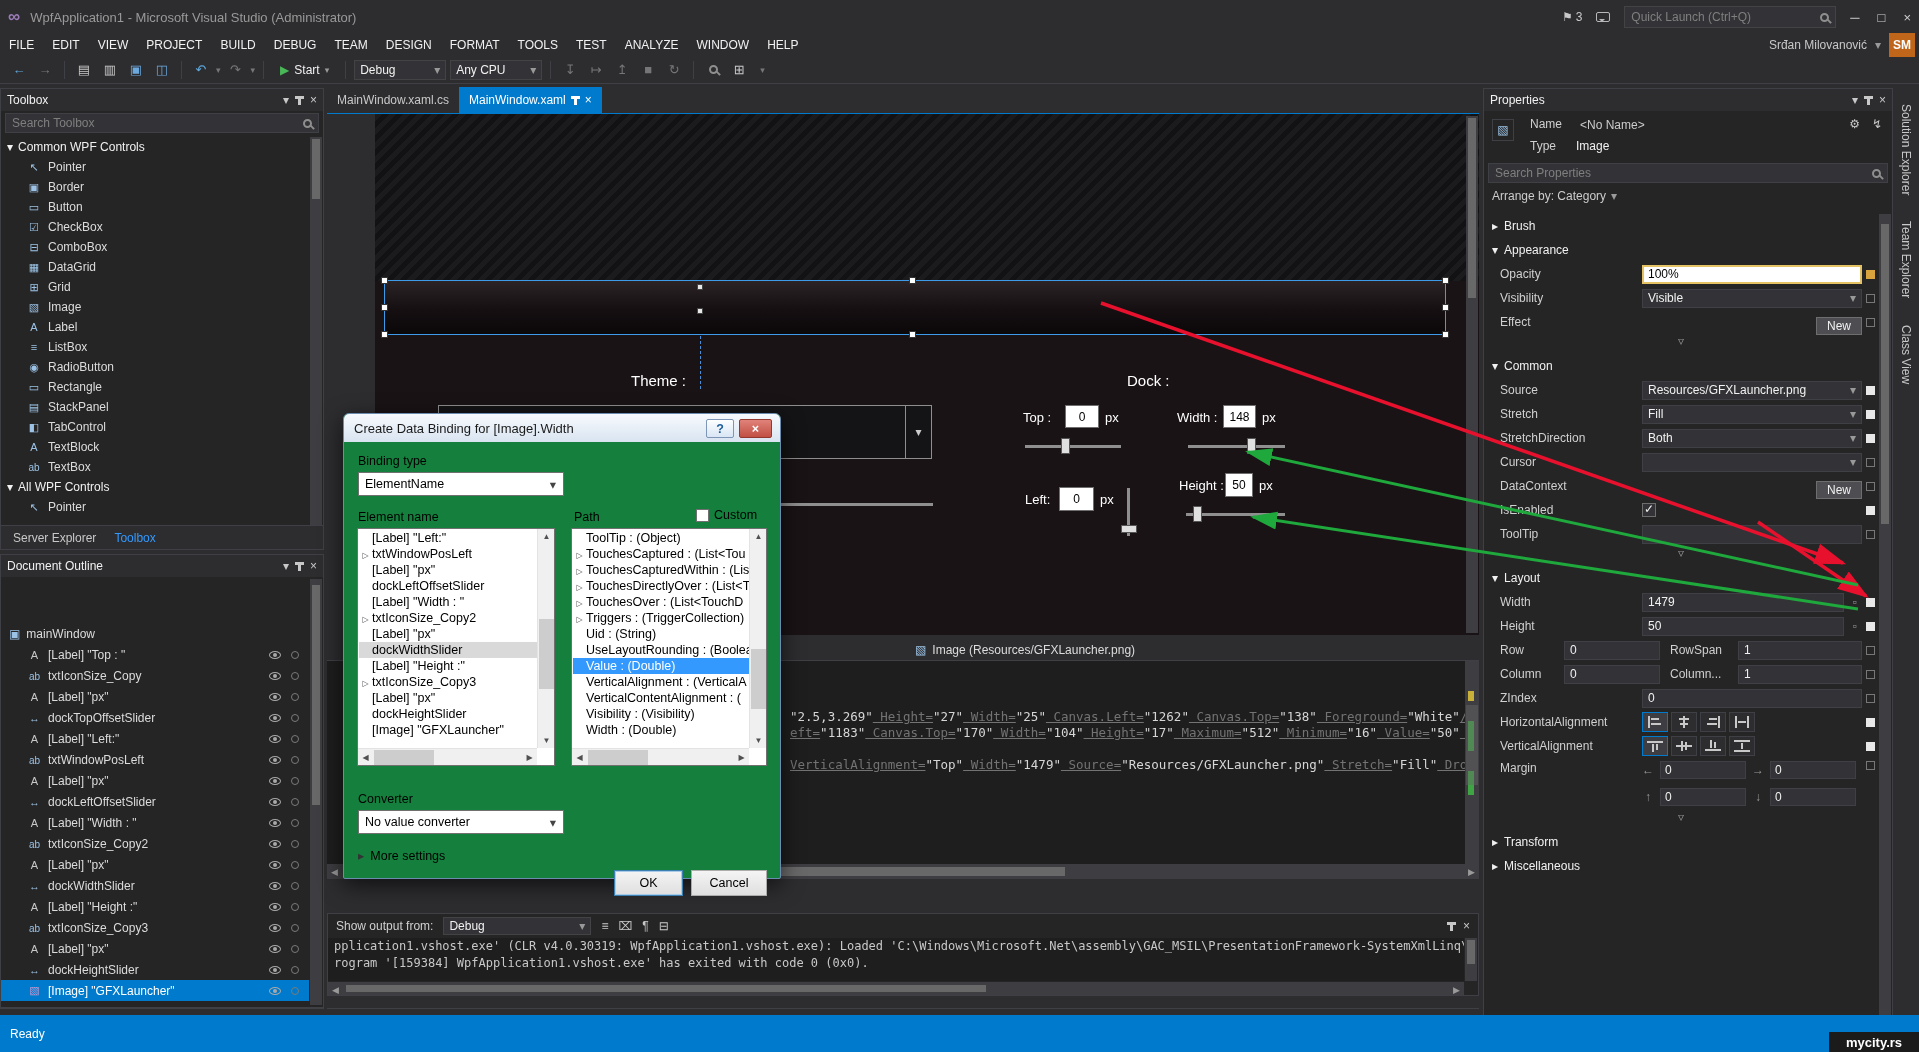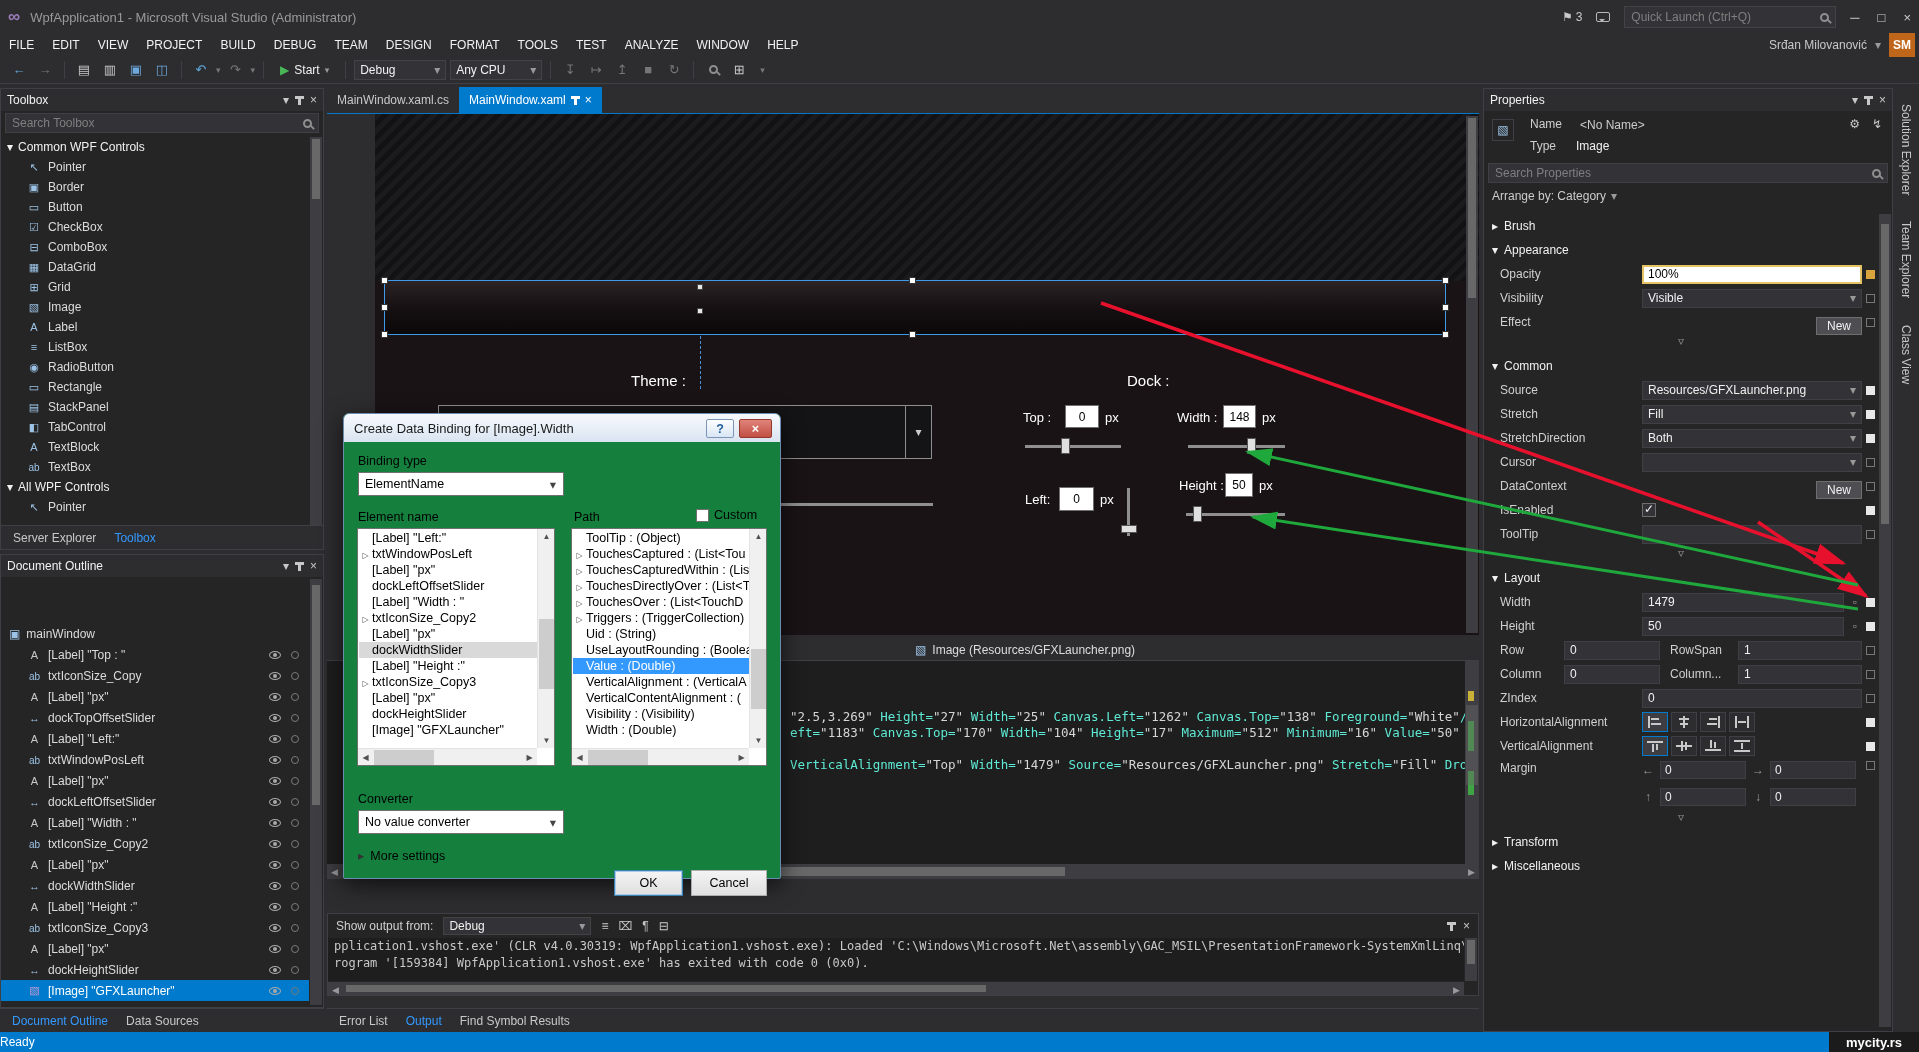--- a/index.html
+++ b/index.html
@@ -137,21 +137,21 @@
   .theme-combo-arrow{position:absolute;right:0;top:0;width:26px;height:100%;border-left:1px solid #8E8E8E;
           display:flex;align-items:center;justify-content:center;color:#CCC;}
   .designer .vscroll{top:2px;bottom:2px;right:1px;}
 
   .splitter{position:absolute;top:547px;left:0;right:0;height:4px;background:#2D2D30;}
   .breadcrumb{position:absolute;top:551px;left:0;right:0;height:22px;background:#2D2D30;border-bottom:1px solid #3F3F46;
               display:flex;align-items:center;color:#DCDCDC;}
   .bc-inner{margin-left:588px;display:flex;align-items:center;gap:6px;}
   .code-area{position:absolute;top:573px;left:0;right:0;height:203px;background:#1E1E1E;}
   .code-line{position:absolute;left:463px;white-space:pre;font-family:"DejaVu Sans Mono",monospace;font-size:12.5px;}
-  .code-attr{color:#5eead4;} .code-val{color:#D6D6D6;}
+  .code-attr{color:#737373;text-decoration:underline;} .code-val{color:#D6D6D6;}
   .minimap{position:absolute;right:0;top:0;width:14px;height:100%;background:#3E3E42;}
   .mm{position:absolute;left:3px;width:6px;}
   .hscroll{position:absolute;left:0;right:0;height:15px;background:#3E3E42;}
   .hthumb{position:absolute;top:3px;height:9px;background:#686868;}
   .harrow{position:absolute;top:0;width:15px;height:15px;color:#9A9A9A;font-size:9px;display:flex;align-items:center;justify-content:center;}
 
   .output{position:absolute;top:825px;left:0;right:0;height:83px;background:#252526;border:1px solid #3F3F46;}
   .out-head{height:24px;display:flex;align-items:center;gap:10px;padding:0 8px;color:#D0D0D0;}
   .out-combo{width:148px;height:18px;background:#333337;border:1px solid #434346;display:flex;align-items:center;justify-content:space-between;padding:0 5px;color:#F1F1F1;}
   .out-icons{display:flex;gap:10px;color:#C8C8C8;}
@@ -204,21 +204,21 @@
   .marr{color:#9A9A9A;width:12px;text-align:center;}
   .m-left::before{content:"←";} .m-right::before{content:"→";} .m-up::before{content:"↑";} .m-down::before{content:"↓";}
   .mbox{width:86px;height:18px;background:#333337;border:1px solid #3F3F46;color:#F1F1F1;display:flex;align-items:center;padding:0 4px;}
   .props .vscroll{top:125px;bottom:4px;right:1px;}
 
   
   .right-strip{top:88px;left:1893px;width:26px;height:944px;background:#2D2D30;display:flex;flex-direction:column;align-items:center;gap:26px;padding-top:16px;}
   .rtab{writing-mode:vertical-rl;color:#C8C8C8;font-size:12px;}
 
   
-  .statusbar{left:0;bottom:0;width:1919px;height:20px;background:#007ACC;color:#fff;display:flex;align-items:center;}
+  .statusbar{left:0;bottom:0;width:1919px;height:37px;background:#007ACC;color:#fff;display:flex;align-items:center;padding-left:10px;}
   .watermark{right:0;bottom:0;width:90px;height:20px;background:#1B1B1B;color:#fff;font-weight:bold;font-size:13px;
              display:flex;align-items:center;justify-content:center;z-index:60;}
 
   
   .annot{position:absolute;left:0;top:0;z-index:45;pointer-events:none;}
 
   
   .dialog{position:absolute;left:343px;top:413px;width:438px;height:466px;background:#15803d;
           border:1px solid #6B8CAE;border-radius:6px 6px 2px 2px;box-shadow:0 6px 22px rgba(0,0,0,.65);z-index:50;
           color:#000;font-size:12.5px;}

